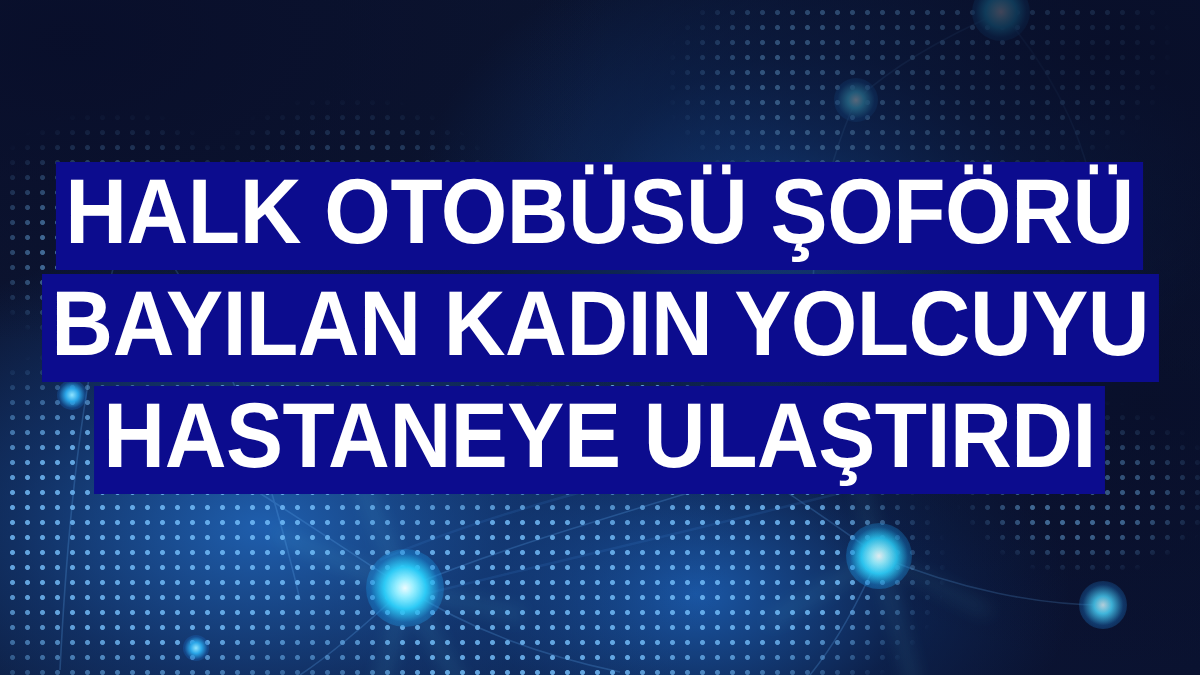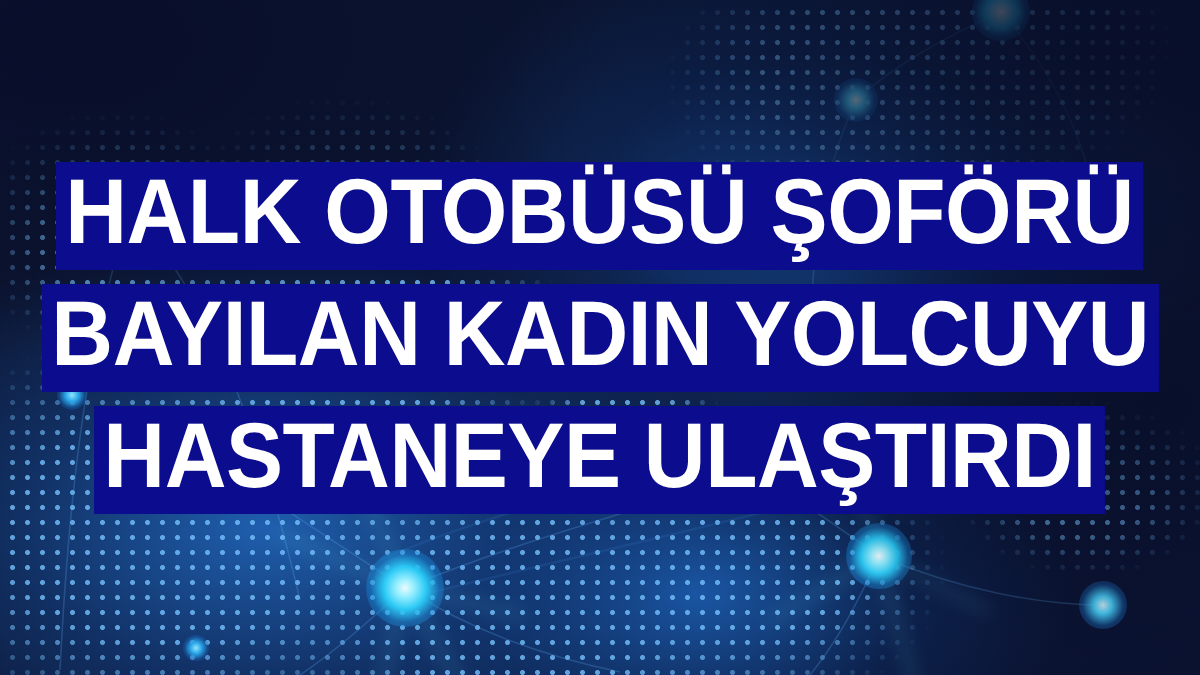--- a/index.html
+++ b/index.html
@@ -103,21 +103,21 @@
 
   
   .headline {
     position: absolute;
     left: 0;
     right: 0;
     top: 162px;
     display: flex;
     flex-direction: column;
     align-items: center;
-    gap: 14px;
+    gap: 4px;
   }
 
   .line {
     display: inline-block;
     background: #0c0c8e;
     color: #ffffff;
     font-family: "Liberation Sans Narrow", "Liberation Sans", sans-serif;
     font-weight: 700;
     font-size: 92px;
     line-height: 100px;

